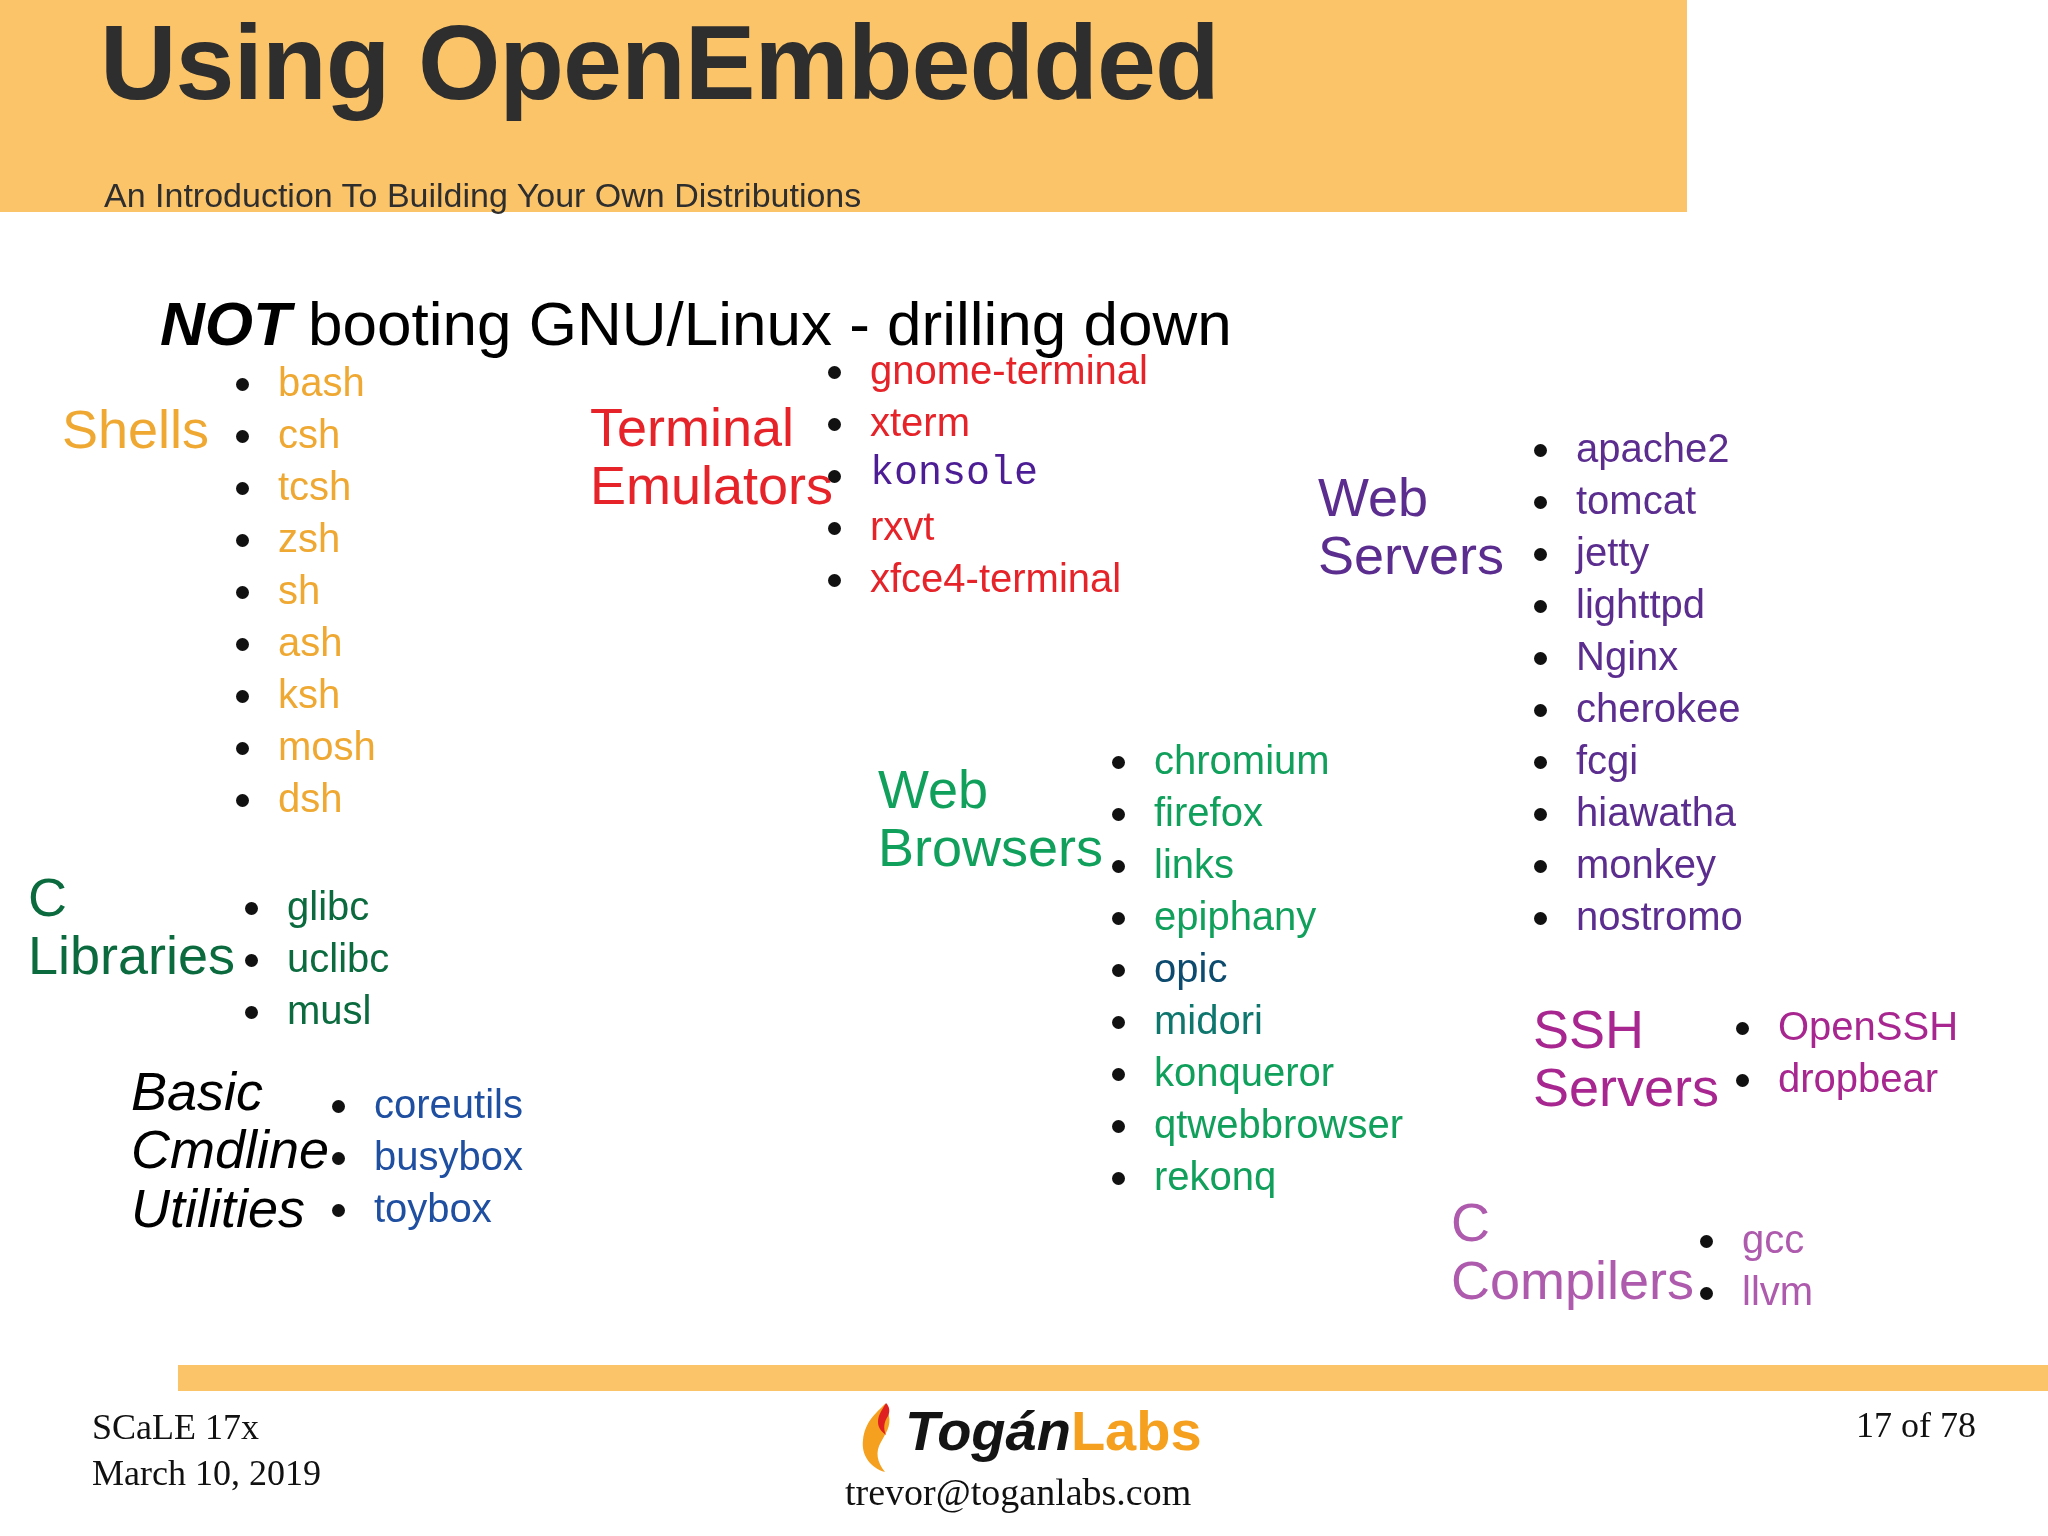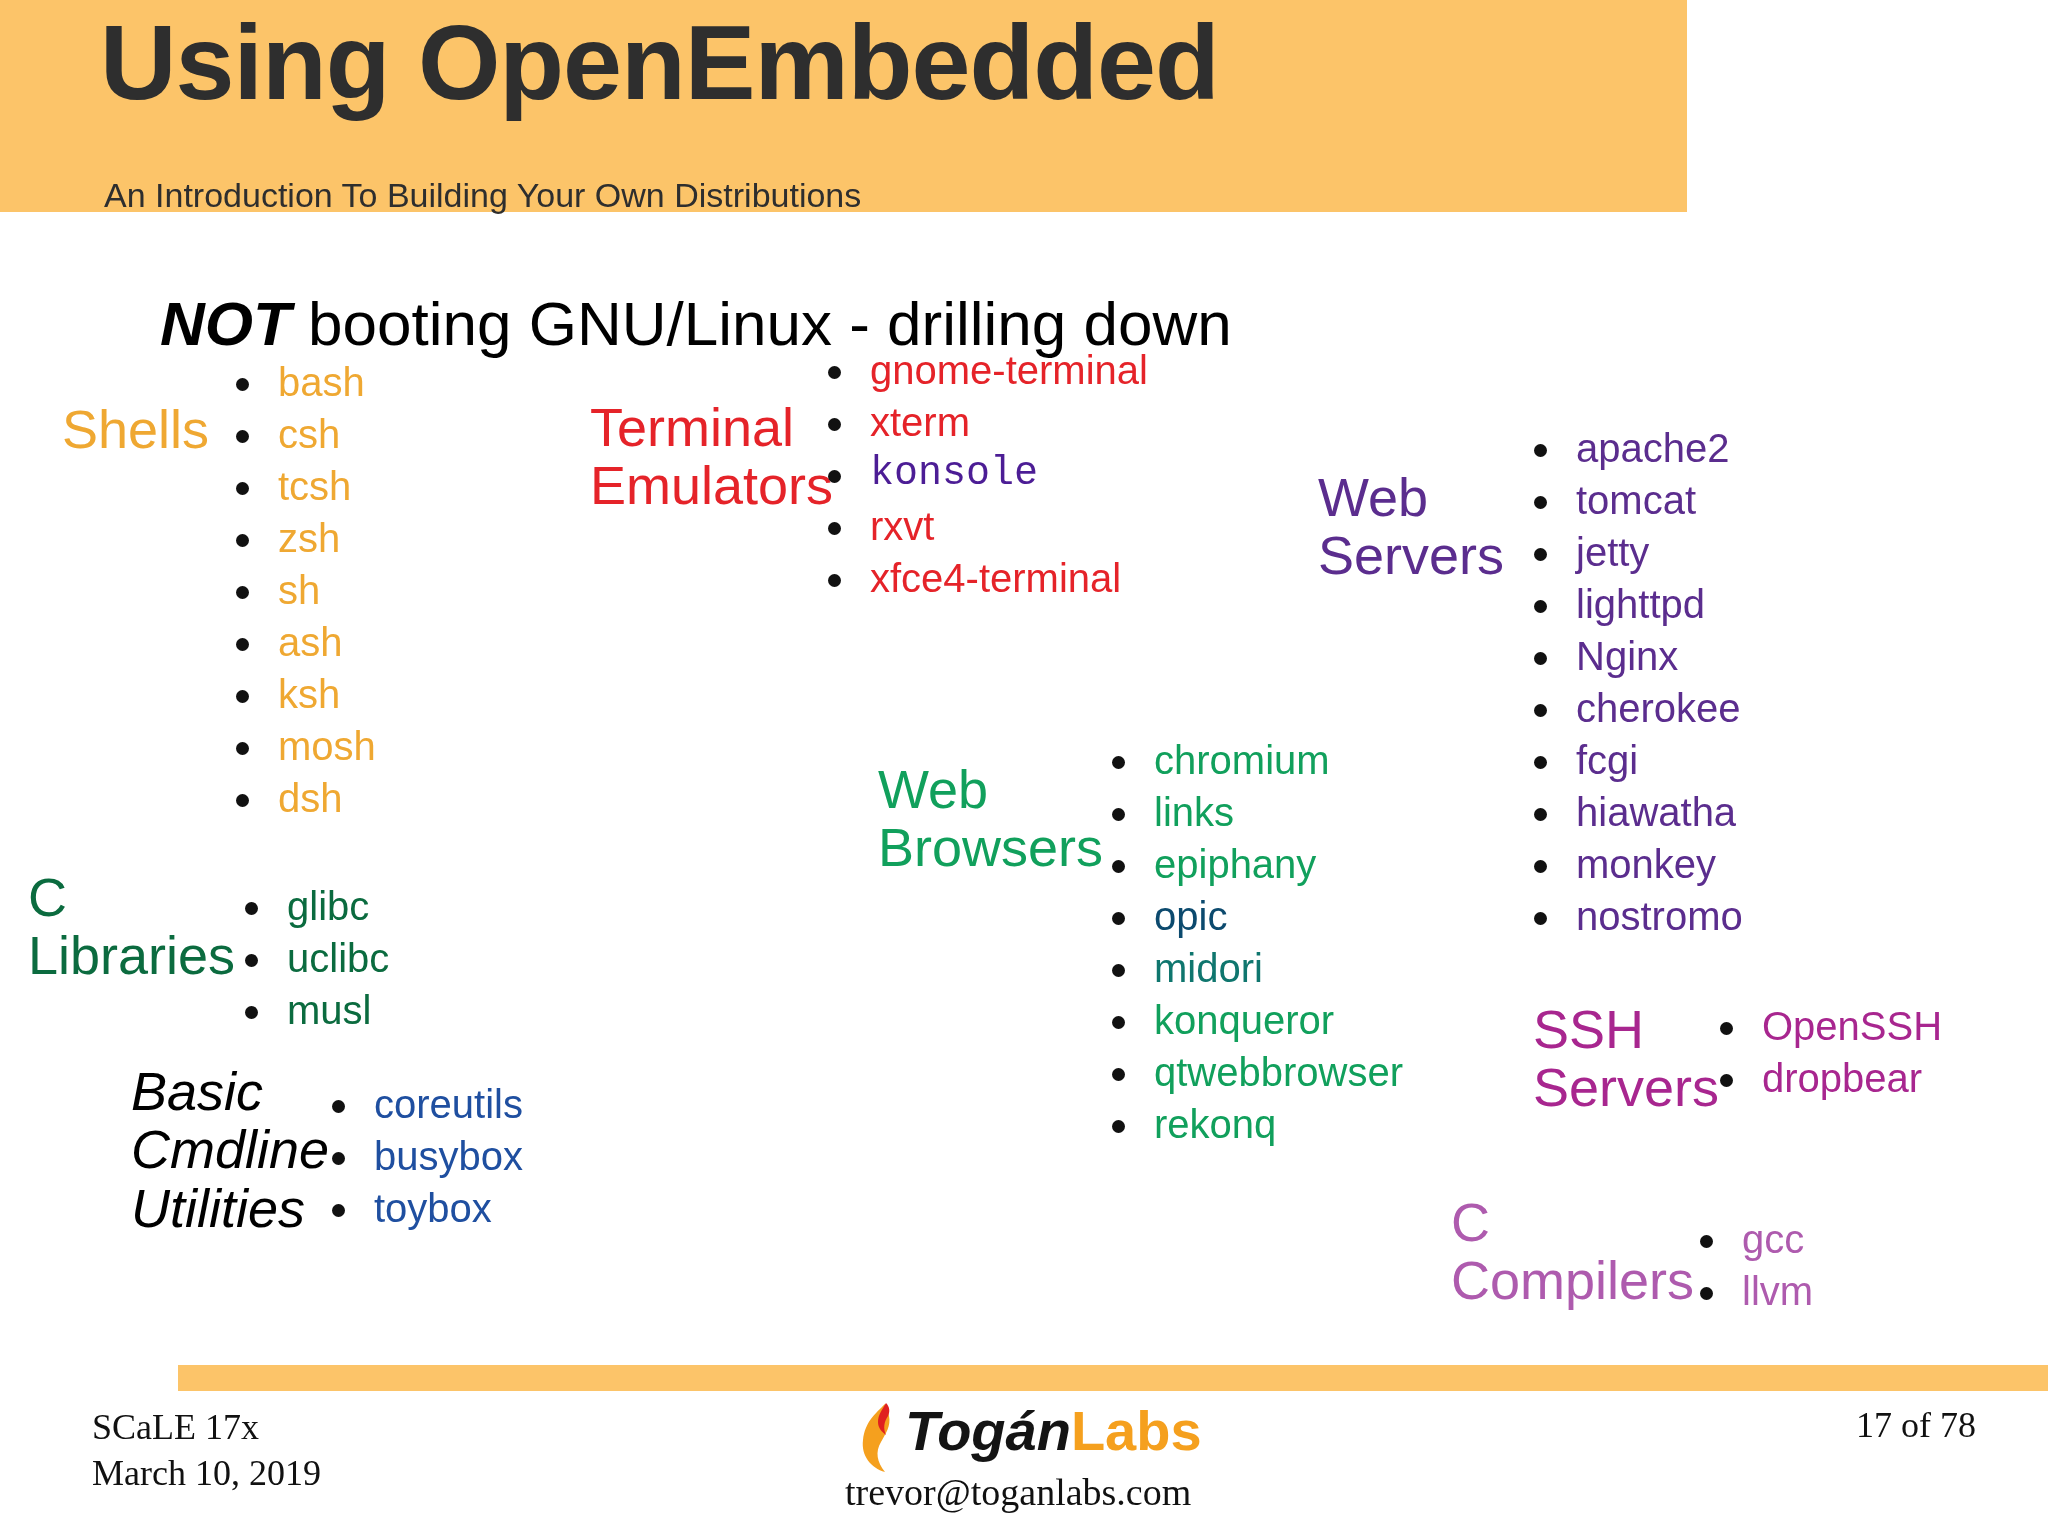--- a/index.html
+++ b/index.html
@@ -108,21 +108,21 @@
   #grp-clibs .group-label     { left: 0;   top: 0;   }
   #grp-clibs .group-items     { left: 205px; top: 12px; }
 
   #grp-webbrowsers .group-label { left: 0; top: 0;   }
   #grp-webbrowsers .group-items { left: 222px; top: -26px; }
 
   #grp-cmdline .group-label   { left: 0;   top: 0;   }
   #grp-cmdline .group-items   { left: 189px; top: 16px; }
 
   #grp-ssh .group-label       { left: 0;   top: 0;   }
-  #grp-ssh .group-items       { left: 175px; top: 0px; }
+  #grp-ssh .group-items       { left: 191px; top: 0px; }
 
   #grp-ccompilers .group-label { left: 0;  top: 0;   }
   #grp-ccompilers .group-items { left: 237px; top: 20px; }
 
   
   .footer-band {
     position: absolute;
     left: 178px;
     top: 1365px;
     width: 1870px;
@@ -245,20 +245,21 @@
       <li style="color: rgb(91, 45, 142);">monkey</li>
       <li style="color: rgb(91, 45, 142);">nostromo</li>
     </ul>
   </div>
 
   <div class="group" id="grp-webbrowsers" style="left:878px; top:760px;">
     <div class="group-label" style="color: rgb(17, 160, 92);">Web
 Browsers</div>
     <ul class="group-items">
       <li style="color: rgb(17, 160, 92);">chromium</li>
+      <li style="color: rgb(17, 160, 92);">firefox</li>
       <li style="color: rgb(17, 160, 92);">links</li>
       <li style="color: rgb(17, 160, 92);">epiphany</li>
       <li style="color: #0c4a6e;">opic</li>
       <li style="color: #0f766e;">midori</li>
       <li style="color: rgb(17, 160, 92);">konqueror</li>
       <li style="color: rgb(17, 160, 92);">qtwebbrowser</li>
       <li style="color: rgb(17, 160, 92);">rekonq</li>
     </ul>
   </div>
 

